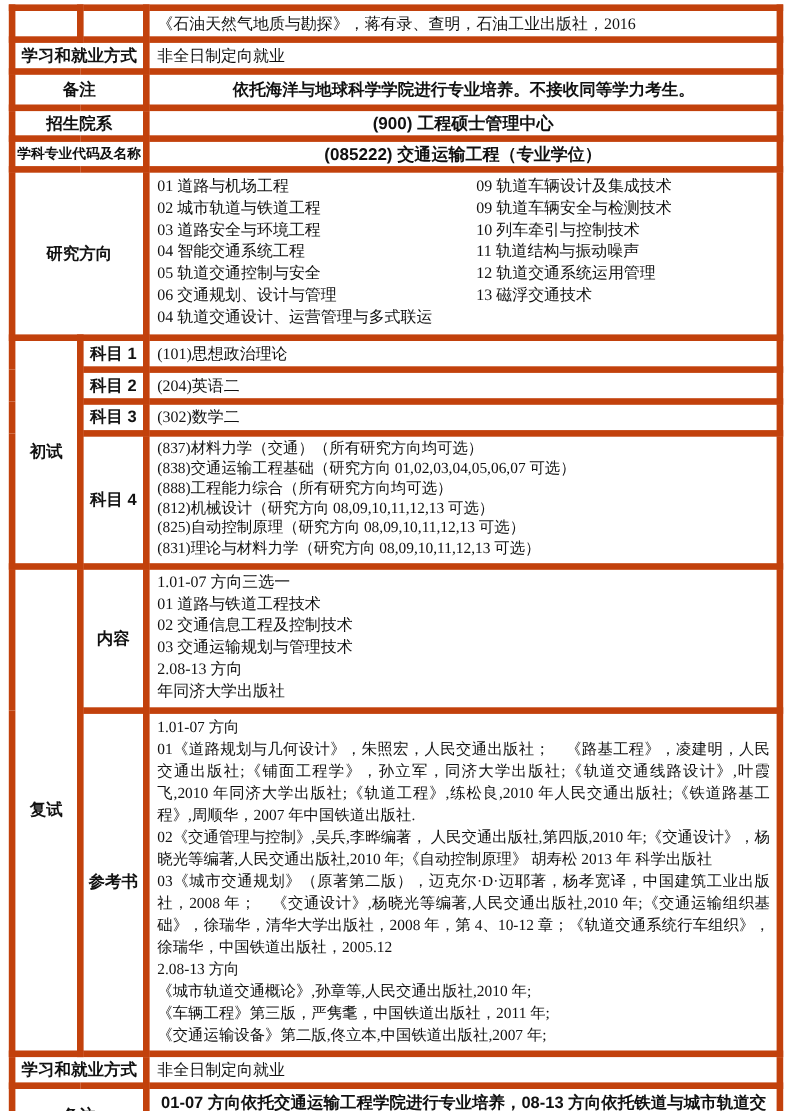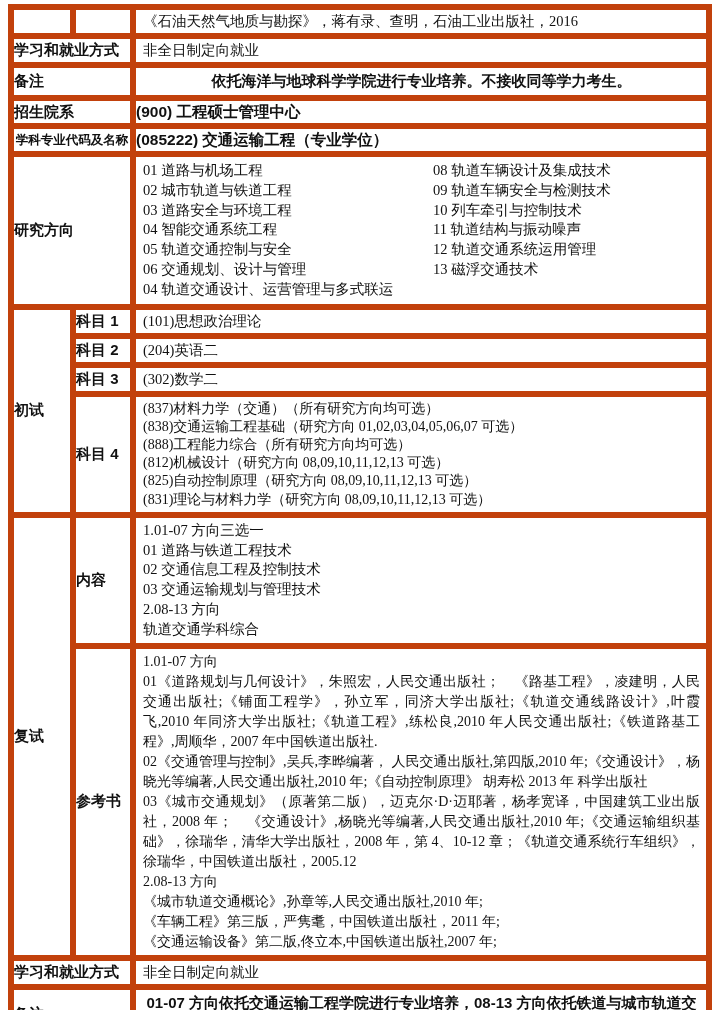--- a/index.html
+++ b/index.html
@@ -1,24 +1,24 @@
 <!DOCTYPE html>
 <html><head>
 <meta charset="utf-8">
 <style>
   html,body{margin:0;padding:0;background:#fff;}
   body{width:720px;height:1010px;position:relative;font-family:"Liberation Serif","DejaVu Serif",serif;color:#111;}
   .admission-table{position:absolute;left:8px;top:4px;width:704px;border-collapse:collapse;table-layout:fixed;}
   .admission-table td{border:6px solid #c2410c;padding:0;vertical-align:middle;overflow:hidden;}
   .admission-table{border:2px solid #000;}
-  td.lbl{font-family:"Liberation Sans","DejaVu Sans",sans-serif;font-weight:bold;font-size:15px;letter-spacing:0px;}
+  td.lbl{font-family:"Liberation Sans","DejaVu Sans",sans-serif;font-weight:bold;text-align:center;font-size:15px;letter-spacing:0px;}
   td.lbl-sm{font-family:"Liberation Sans","DejaVu Sans",sans-serif;font-weight:bold;text-align:center;font-size:12.5px;}
   td.val{font-size:14.5px;padding:2px 6px 2px 7px;text-align:left;}
   td.val-bold{font-family:"Liberation Sans","DejaVu Sans",sans-serif;font-weight:bold;font-size:15px;padding:2px 6px 2px 7px;text-align:center;}
-  td.val-center-bold{font-family:"Liberation Sans","DejaVu Sans",sans-serif;font-weight:bold;font-size:15.5px;text-align:left;}
+  td.val-center-bold{font-family:"Liberation Sans","DejaVu Sans",sans-serif;font-weight:bold;font-size:15.5px;text-align:center;}
   .rd-wrap{display:flex;padding:4px 4px 4px 7px;}
   .rd-col{display:flex;flex-direction:column;}
   .rd-col.left{width:290px;}
   .rd-col.right{flex:1;}
   .rd-line{font-size:14.5px;line-height:19.8px;white-space:nowrap;}
   .multiline{padding:3px 6px 3px 7px;}
   .ml-line{font-size:14px;line-height:18.2px;white-space:nowrap;}
   .content-line{font-size:14.5px;line-height:19.8px;white-space:nowrap;}
   .ref-para{font-size:14px;line-height:20px;text-align:justify;}
   .remark2{line-height:22px;padding-top:4px;}
@@ -68,21 +68,21 @@
         <div class="rd-col left">
           <div class="rd-line">01 道路与机场工程</div>
           <div class="rd-line">02 城市轨道与铁道工程</div>
           <div class="rd-line">03 道路安全与环境工程</div>
           <div class="rd-line">04 智能交通系统工程</div>
           <div class="rd-line">05 轨道交通控制与安全</div>
           <div class="rd-line">06 交通规划、设计与管理</div>
           <div class="rd-line">04 轨道交通设计、运营管理与多式联运</div>
         </div>
         <div class="rd-col right">
-          <div class="rd-line">08 轨道车辆设计及集成技术</div>
+          <div class="rd-line">09 轨道车辆设计及集成技术</div>
           <div class="rd-line">09 轨道车辆安全与检测技术</div>
           <div class="rd-line">10 列车牵引与控制技术</div>
           <div class="rd-line">11 轨道结构与振动噪声</div>
           <div class="rd-line">12 轨道交通系统运用管理</div>
           <div class="rd-line">13 磁浮交通技术</div>
         </div>
       </div>
     </td>
   </tr>
 
@@ -116,21 +116,21 @@
   <tr style="height:120px">
     <td rowspan="2" class="lbl">复试</td>
     <td class="lbl">内容</td>
     <td class="top-align">
       <div class="multiline">
         <div class="content-line">1.01-07 方向三选一</div>
         <div class="content-line">01 道路与铁道工程技术</div>
         <div class="content-line">02 交通信息工程及控制技术</div>
         <div class="content-line">03 交通运输规划与管理技术</div>
         <div class="content-line">2.08-13 方向</div>
-        <div class="content-line">轨道交通学科综合</div>
+        <div class="content-line">年同济大学出版社</div>
       </div>
     </td>
   </tr>
   <tr style="height:300px">
     <td class="lbl">参考书</td>
     <td class="top-align">
       <div class="multiline">
         <div class="ref-para">1.01-07 方向</div>
         <div class="ref-para">01《道路规划与几何设计》，朱照宏，人民交通出版社；　《路基工程》，凌建明，人民交通出版社;《铺面工程学》，孙立军，同济大学出版社;《轨道交通线路设计》,叶霞飞,2010 年同济大学出版社;《轨道工程》,练松良,2010 年人民交通出版社;《铁道路基工程》,周顺华，2007 年中国铁道出版社.</div>
         <div class="ref-para">02《交通管理与控制》,吴兵,李晔编著， 人民交通出版社,第四版,2010 年;《交通设计》，杨晓光等编著,人民交通出版社,2010 年;《自动控制原理》 胡寿松 2013 年 科学出版社</div>

